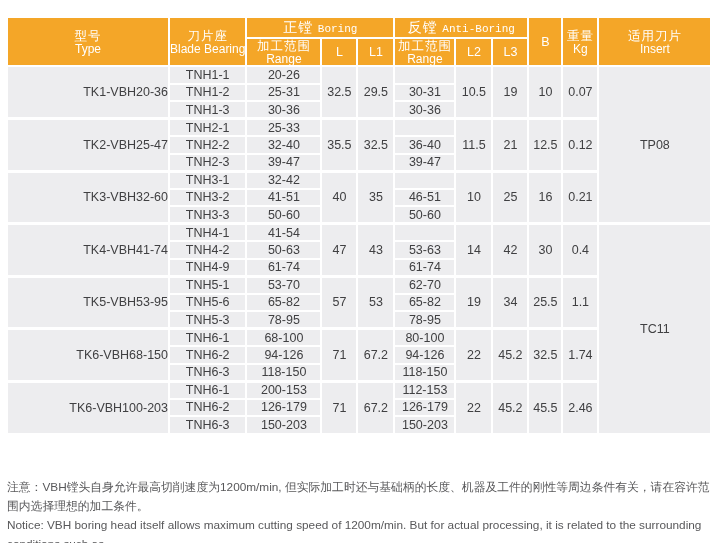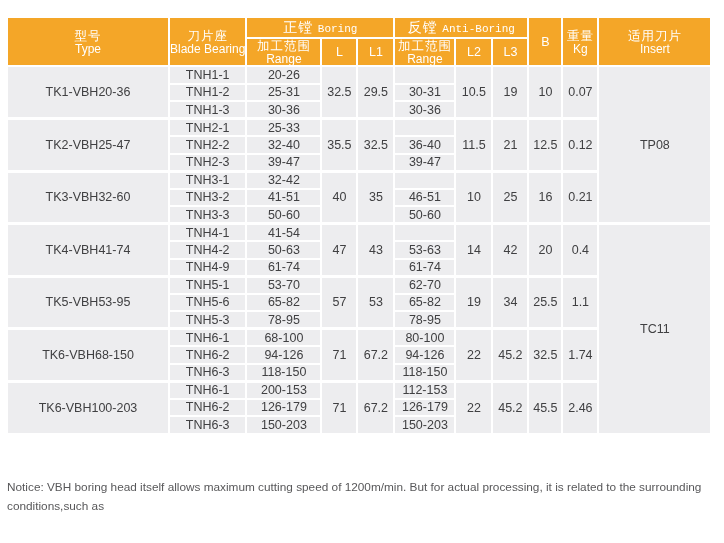--- a/index.html
+++ b/index.html
@@ -39,21 +39,21 @@
   .stack-zh { display: block; font-size: 12.5px; line-height: 14px; letter-spacing: 1px; }
   .stack-en { display: block; font-size: 12px; line-height: 12px; letter-spacing: 0; }
   .single-hdr { font-size: 12.5px; }
 
   tbody td {
     height: 17.5px;
     font-size: 12.5px;
     color: var(--text-dark, #404042);
   }
   tbody tr.group-start td { border-top-width: 3px; }
-  td.type-cell { font-size: 12.5px; }
+  td.type-cell { font-size: 12.5px; text-align: right; }
 
   .notice {
     position: absolute;
     left: 7px;
     top: 478px;
     width: 712px;
     color: var(--notice-gray, #58585A);
     font-size: 11.8px;
     line-height: 19px;
   }
@@ -190,21 +190,21 @@
         </tr>
         <tr class="group-start">
           <td rowspan="3" class="type-cell">TK4-VBH41-74</td>
           <td>TNH4-1</td>
           <td>41-54</td>
           <td rowspan="3">47</td>
           <td rowspan="3">43</td>
           <td></td>
           <td rowspan="3">14</td>
           <td rowspan="3">42</td>
-          <td rowspan="3">20</td>
+          <td rowspan="3">30</td>
           <td rowspan="3">0.4</td>
           <td rowspan="12" class="insert-cell">TC11</td>
         </tr>
         <tr>
           <td>TNH4-2</td>
           <td>50-63</td>
           <td>53-63</td>
         </tr>
         <tr>
           <td>TNH4-9</td>
@@ -274,17 +274,18 @@
         </tr>
         <tr>
           <td>TNH6-3</td>
           <td>150-203</td>
           <td>150-203</td>
         </tr>
       </tbody>
   </table>
 
   <div class="notice">
+    <p>注意：VBH镗头自身允许最高切削速度为1200m/min, 但实际加工时还与基础柄的长度、机器及工件的刚性等周边条件有关，请在容许范围内选择理想的加工条件。</p>
     <p>Notice: VBH boring head itself allows maximum cutting speed of 1200m/min. But for actual processing, it is related to the surrounding conditions,such as</p>
 
   </div>
 
 </div>
 
 </body></html>

